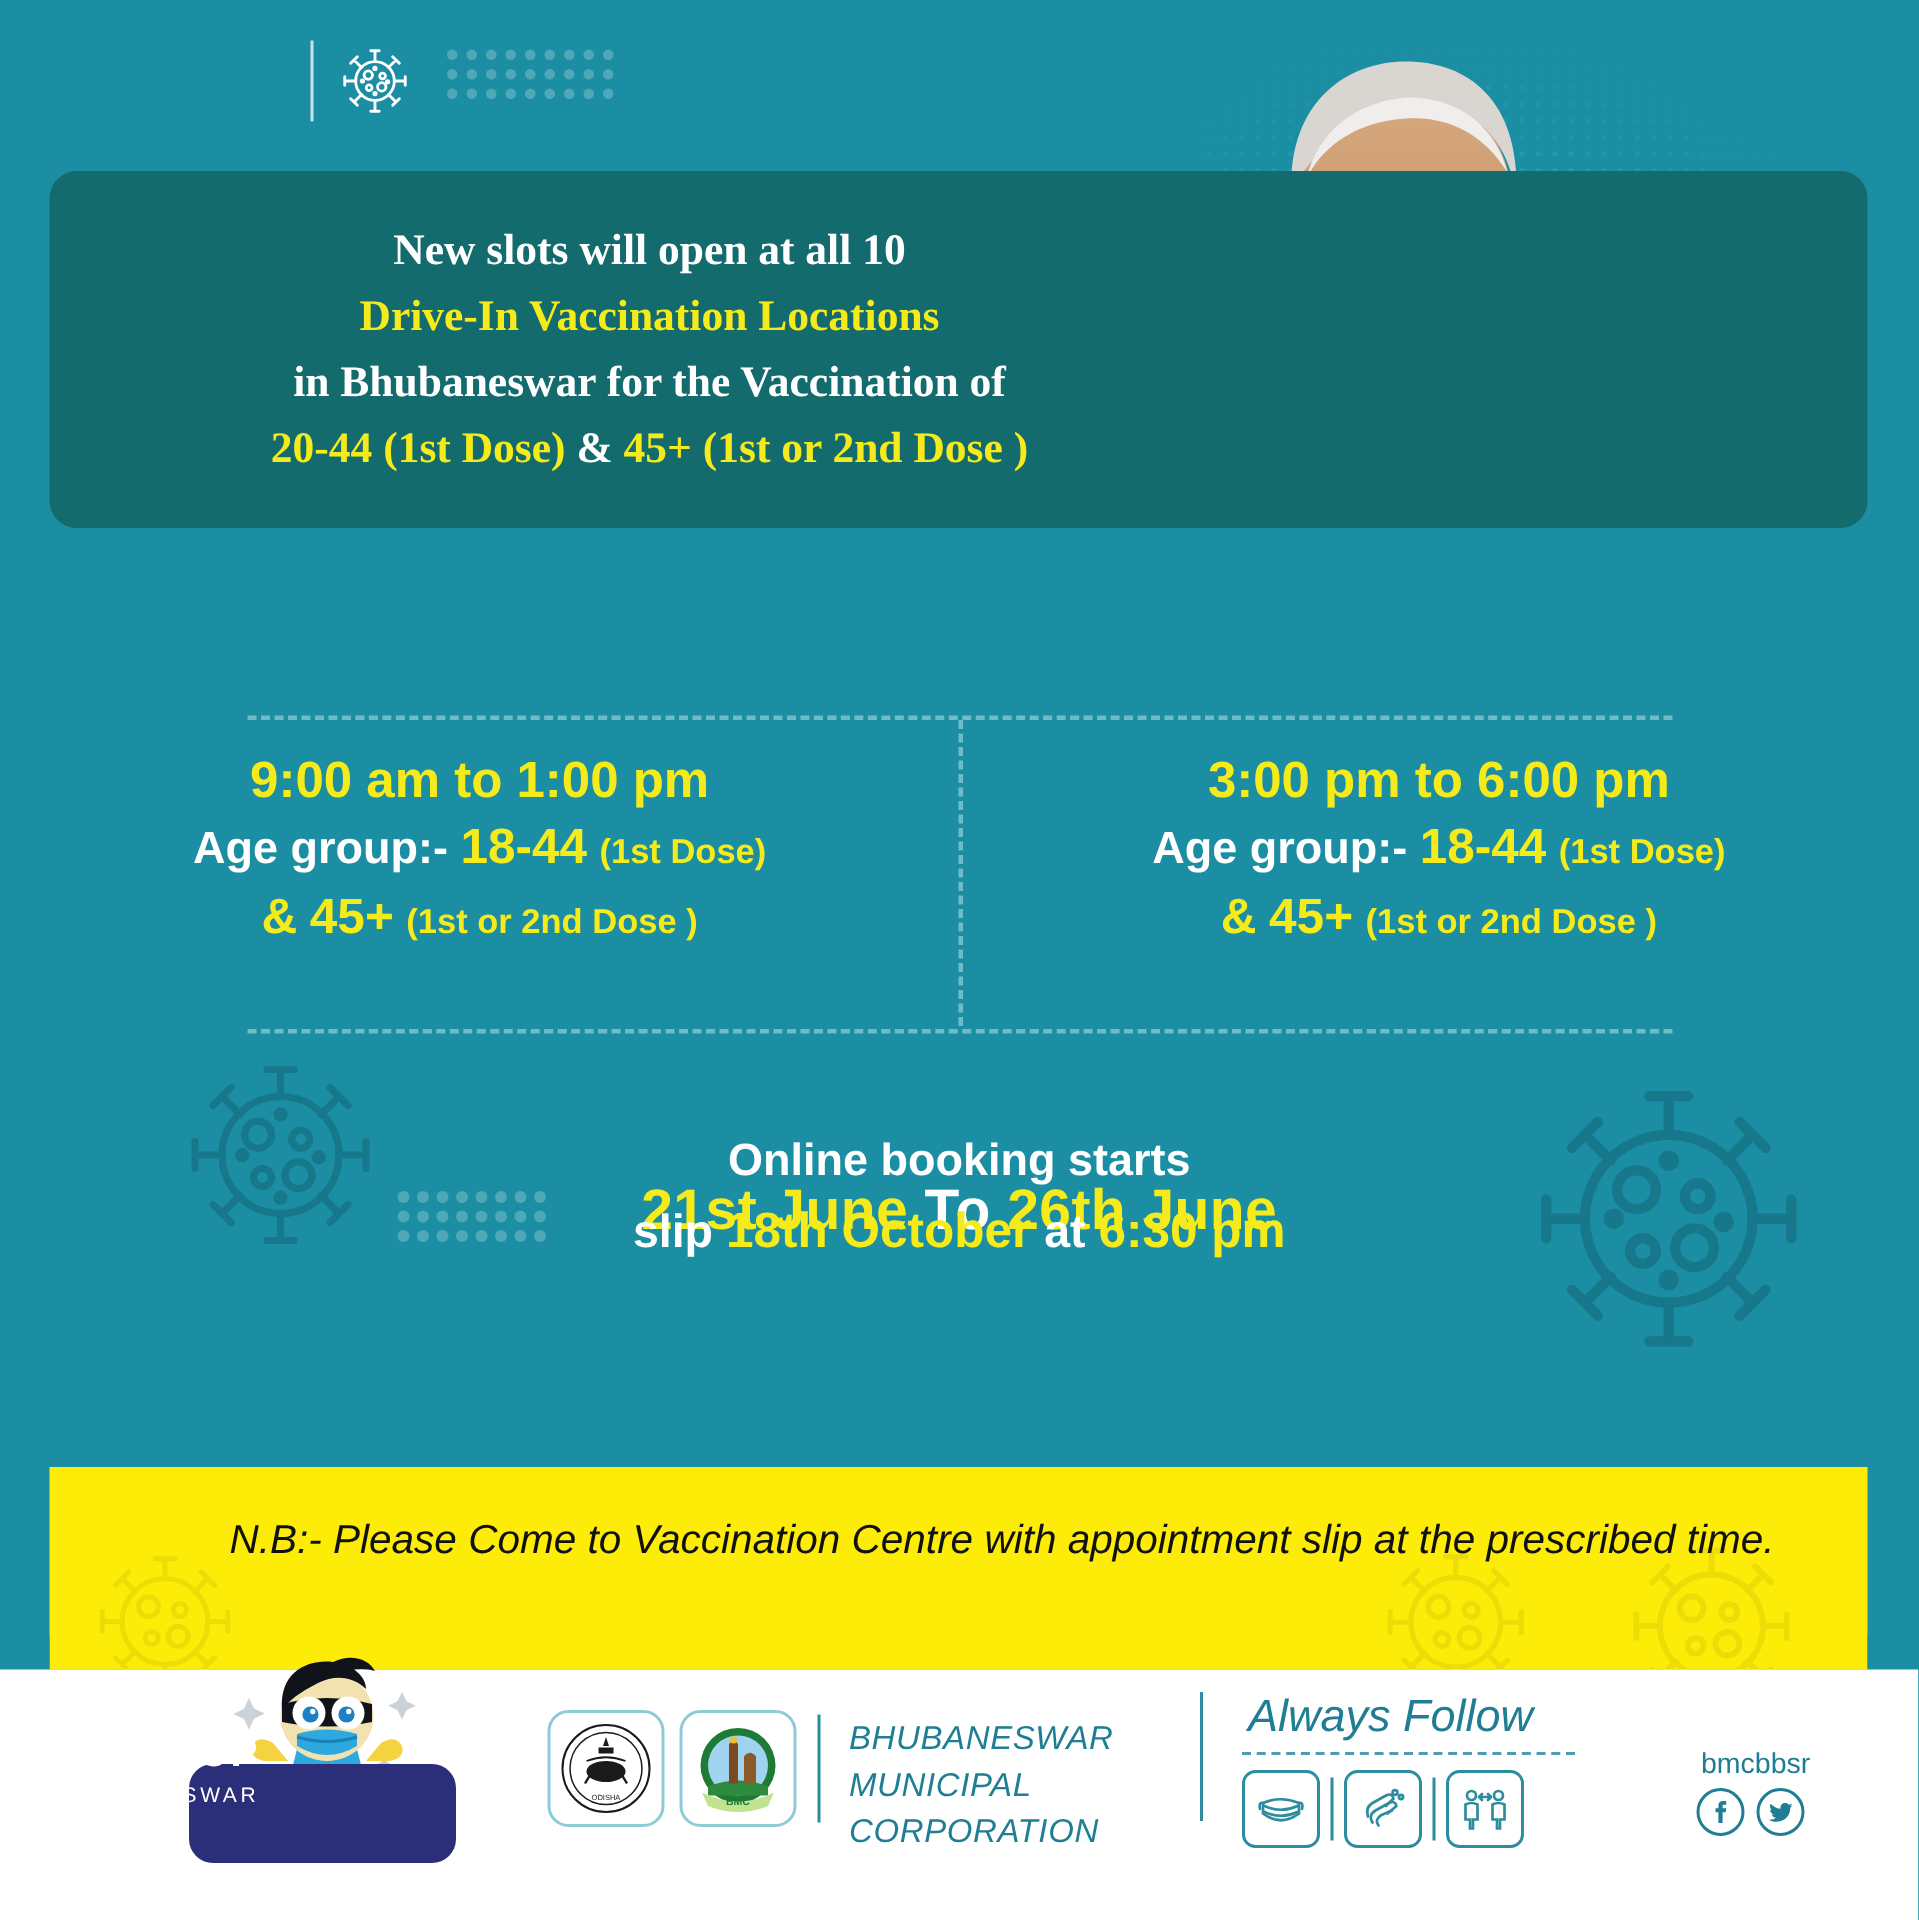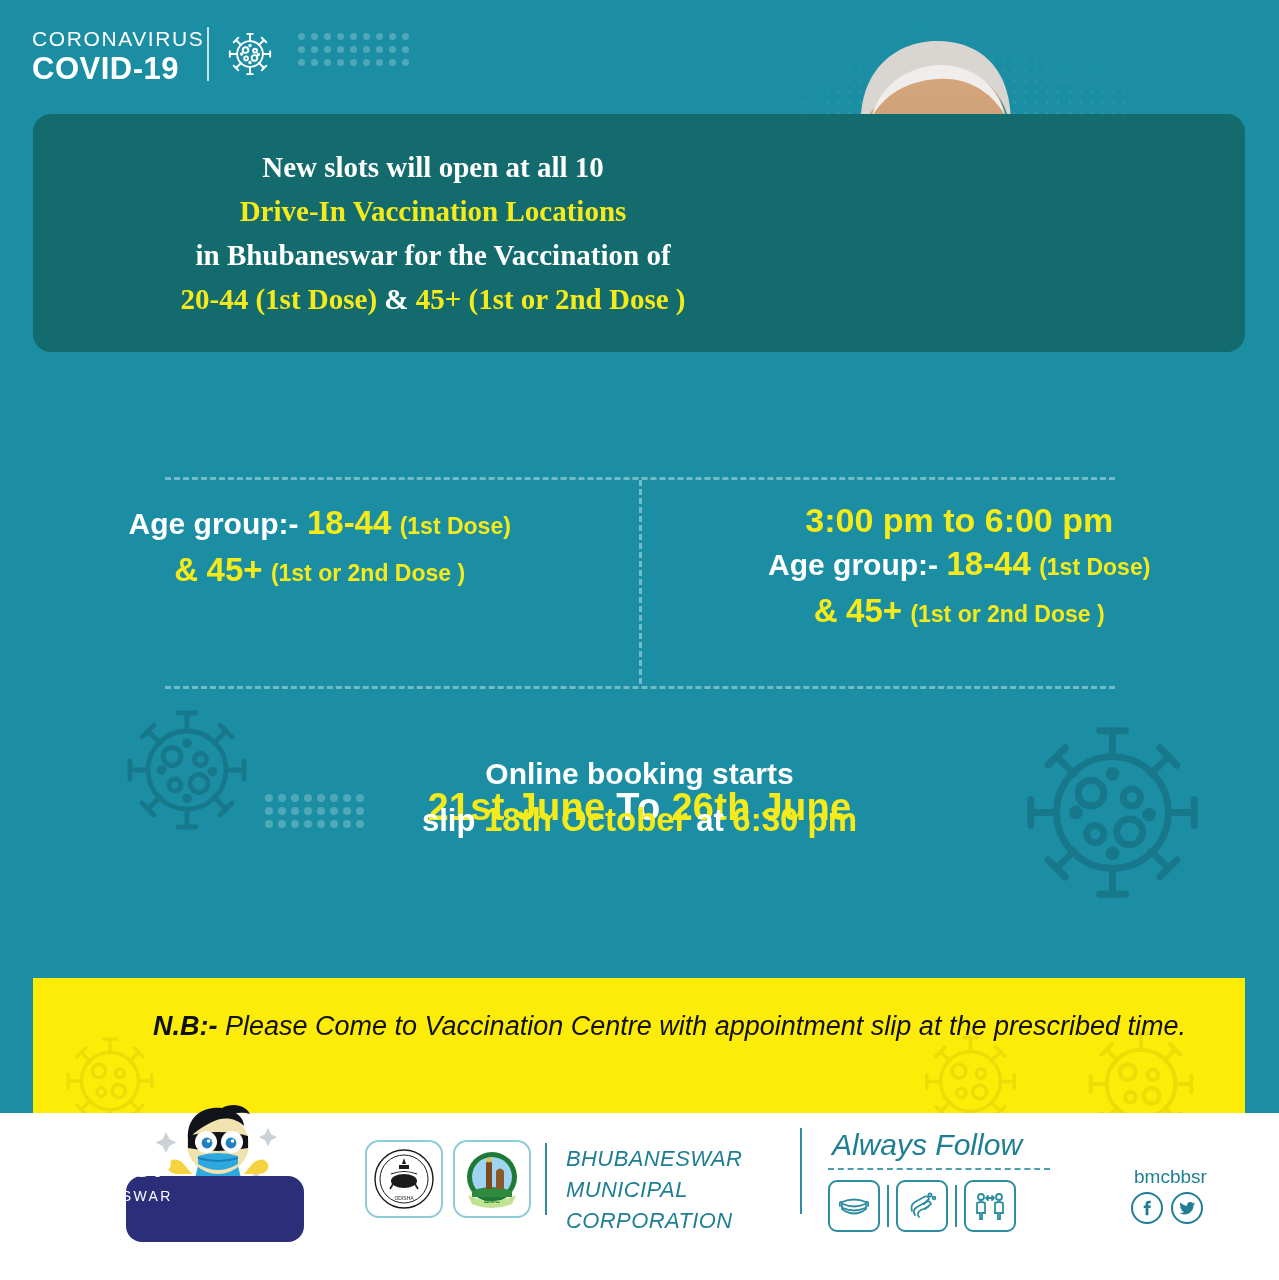--- a/index.html
+++ b/index.html
@@ -93,21 +93,21 @@
 
   
   #nb {
     position:absolute; left:33px; top:978px; width:1212px; height:135px;
     background:#FCEC07; overflow:hidden;
   }
   #nb-text {
     position:absolute; left:120px; top:28px; width:1060px;
     font-size:27px; font-style:italic; color:#111111; line-height:1.52;
   }
-  #nb-text b { font-weight:bold; }
+  #nb-text b { font-weight:normal; }
   .nb-virus { position:absolute; pointer-events:none; }
 
   
   #footer {
     position:absolute; left:0; top:1113px; width:1279px; height:167px;
     background:#FFFFFF;
   }
   #footer-teal-l { position:absolute; left:0; top:1090px; width:33px; height:23px; background:#1B8EA3; }
   #footer-teal-r { position:absolute; left:1245px; top:1090px; width:34px; height:23px; background:#1B8EA3; }
 
@@ -195,24 +195,20 @@
     <circle cx="42" cy="60" r="4"></circle>
       <circle cx="58" cy="59" r="6"></circle>
     <circle cx="50" cy="32" r="1.6"></circle>
       <circle cx="33" cy="50" r="1.6"></circle>
     <circle cx="67" cy="51" r="1.6"></circle>
       <circle cx="50" cy="69" r="1.6"></circle>
   </g>
 </svg>
 
 <div id="header">
-  <div id="hdr-text">
-    <div id="hdr-corona">CORONAVIRUS</div>
-    <div id="hdr-covid">COVID-19</div>
-  </div>
   <div id="hdr-rule"></div>
   <svg id="hdr-virus" width="56" height="58" viewBox="0 0 100 100">
     <g fill="none" stroke="#FFFFFF" stroke-width="3.4" stroke-linecap="round" stroke-linejoin="round">
       <circle cx="50" cy="50" r="23"></circle>
       <path d="M50 27V14M45 14h10M50 73v13M45 86h10M27 50H14M14 45v10M73 50h13M86 45v10
                M34 34l-9-9M21 29l8-8M66 66l9 9M79 71l-8 8M66 34l9-9M71 21l8 8M34 66l-9 9M29 79l-8-8"></path>
       <circle cx="42" cy="43" r="5"></circle>
         <circle cx="59" cy="44" r="3.4"></circle>
       <circle cx="43" cy="58" r="3.4"></circle>
         <circle cx="58" cy="57" r="5"></circle>
@@ -350,20 +346,21 @@
     <span>26th June</span>
   </div>
 </div>
 
 <div class="hdash" id="dash-top"></div>
 <div class="hdash" id="dash-bottom"></div>
 <div id="vdash"></div>
 
 <div id="slots">
   <div class="slot">
+    <div class="slot-time">9:00 am to 1:00 pm</div>
     <div class="slot-age">
       <span>Age group:-</span>
       <span class="big">18-44</span>
       <span class="sm">(1st Dose)</span>
     </div>
     <div class="slot-age2">
       <span class="big">&amp;</span>
       <span class="big">45+</span>
       <span class="sm">(1st or 2nd Dose )</span>
     </div>

